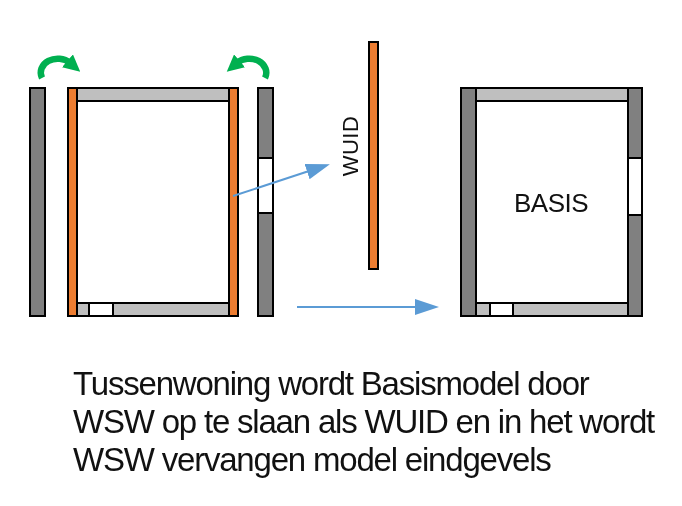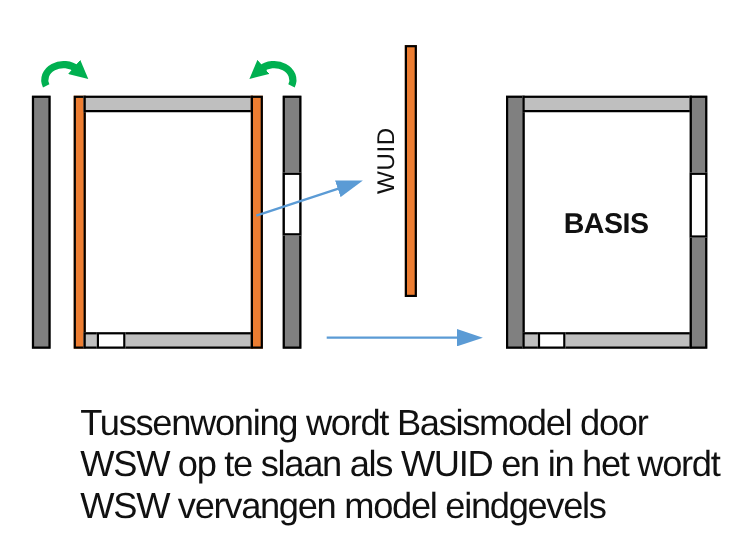--- a/index.html
+++ b/index.html
@@ -50,21 +50,21 @@
   
   .basis-wall-left {left:460px; top:87px;  width:17px;  height:230px;}
   .basis-wall-right{left:627px; top:87px;  width:16px;  height:230px;}
   .basis-right-win {left:627px; top:157px; width:16px;  height:59px;}
   .basis-top-bar   {left:475px; top:87px;  width:154px; height:15px;}
   .basis-bottom-bar{left:475px; top:302px; width:154px; height:15px;}
   .basis-bottom-win{left:489px; top:302px; width:25px;  height:15px;}
   .basis-label{
     position:absolute; left:491px; top:188px; width:120px; height:30px;
     display:flex; align-items:center; justify-content:center;
-    font-size:26px; letter-spacing:-0.5px; color:var(--text);font-weight:bold;
+    font-size:26px; letter-spacing:-0.5px; color:var(--text);
   }
 
   
   .arrow-layer{position:absolute; left:0; top:0; width:682px; height:506px; pointer-events:none;}
   .green-stroke{stroke:var(--green); fill:none; stroke-width:6.5px;}
   .mk-green{fill:var(--green);}
   .blue-stroke{stroke:var(--blue); fill:none; stroke-width:2px;}
   .mk-blue{fill:var(--blue);}
 
   

